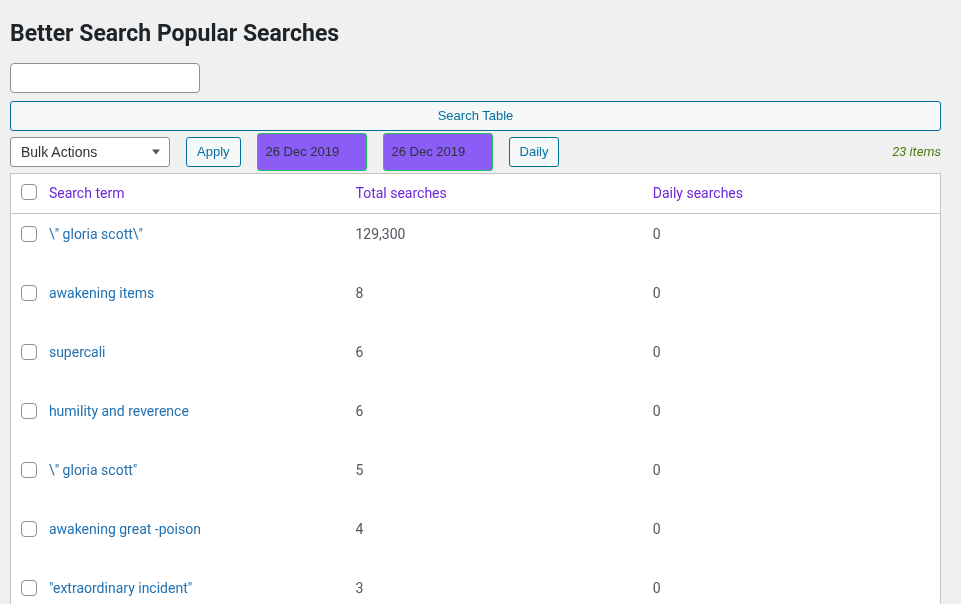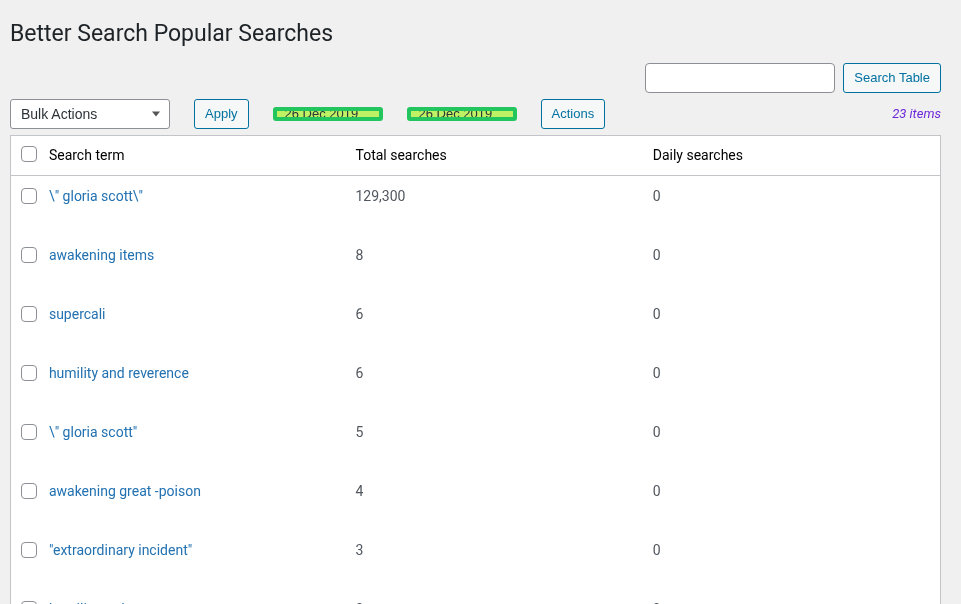--- a/index.html
+++ b/index.html
@@ -12,31 +12,32 @@
       background: #f0f0f1;
       color: #3c434a;
       font-size: 13px;
       padding: 0;
     }
     .wrap {
       padding: 10px 20px 20px 10px;
     }
     h1 {
       font-size: 23px;
-      font-weight: 400;
+      font-weight: 700;
       color: #1d2327;
       padding: 9px 0 4px 0;
       line-height: 1.3;
     }
     .search-box {
       display: flex;
       justify-content: flex-end;
       gap: 8px;
       margin-top: 10px;
       margin-bottom: 6px;
+      flex-direction: column;
     }
     .search-input {
       width: 190px;
       height: 30px;
       border: 1px solid #8c8f94;
       border-radius: 4px;
       padding: 0 8px;
       font-size: 14px;
       background: #fff;
     }
@@ -56,21 +57,21 @@
     }
     .tablenav {
       display: flex;
       justify-content: space-between;
       align-items: center;
       margin: 6px 0 4px 0;
       height: 30px;
     }
     .actions {
       display: flex;
-      gap: 24px;
+      gap: 16px;
       align-items: center;
     }
     .select-wrap {
       position: relative;
       display: inline-block;
     }
     select.bulk-select {
       -webkit-appearance: none;
       appearance: none;
       width: 160px;
@@ -91,50 +92,50 @@
       transform: translateY(-50%);
       width: 0;
       height: 0;
       border-left: 4px solid transparent;
       border-right: 4px solid transparent;
       border-top: 5px solid #555;
       pointer-events: none;
     }
     .date-input {
       width: 110px;
-      height: 14px;
+      height: 38px;
       padding: 0 8px;
-      border: 4px solid #22c55e;
+      border: 1px solid #22c55e;
       border-radius: 3px;
-      background: #bef264;
+      background: #8b5cf6;
       font-size: 13px;
       color: #2c3338;
     }
     .items-count {
       font-size: 13px;
-      color: #6d28d9;
+      color: #4d7c0f;
       font-style: italic;
     }
     table.wp-list-table {
       width: 100%;
       border-spacing: 0;
       border: 1px solid #c3c4c7;
       background: #fff;
       margin-top: 6px;
     }
     table.wp-list-table thead th {
       text-align: left;
       padding: 10px;
       font-weight: 400;
       font-size: 14px;
       color: #2271b1;
       border-bottom: 1px solid #c3c4c7;
     }
     table.wp-list-table thead th a {
-      color: #000000;
+      color: #6d28d9;
       text-decoration: none;
     }
     table.wp-list-table thead th.check-col {
       width: 30px;
       padding: 10px 0 10px 10px;
     }
     table.wp-list-table tbody td {
       padding: 12px 10px 28px 10px;
       font-size: 14px;
       vertical-align: top;
@@ -179,21 +180,21 @@
   <div class="tablenav">
     <div class="actions">
       <div class="select-wrap">
         <select class="bulk-select">
           <option>Bulk Actions</option>
         </select>
       </div>
       <button class="button">Apply</button>
       <input type="text" class="date-input" value="26 Dec 2019" style="">
       <input type="text" class="date-input" value="26 Dec 2019" style="">
-      <button class="button">Actions</button>
+      <button class="button">Daily</button>
     </div>
     <span class="items-count">23 items</span>
   </div>
 
   <table class="wp-list-table">
     <thead>
       <tr>
         <th class="check-col">
           <input type="checkbox" style="">
         </th>

